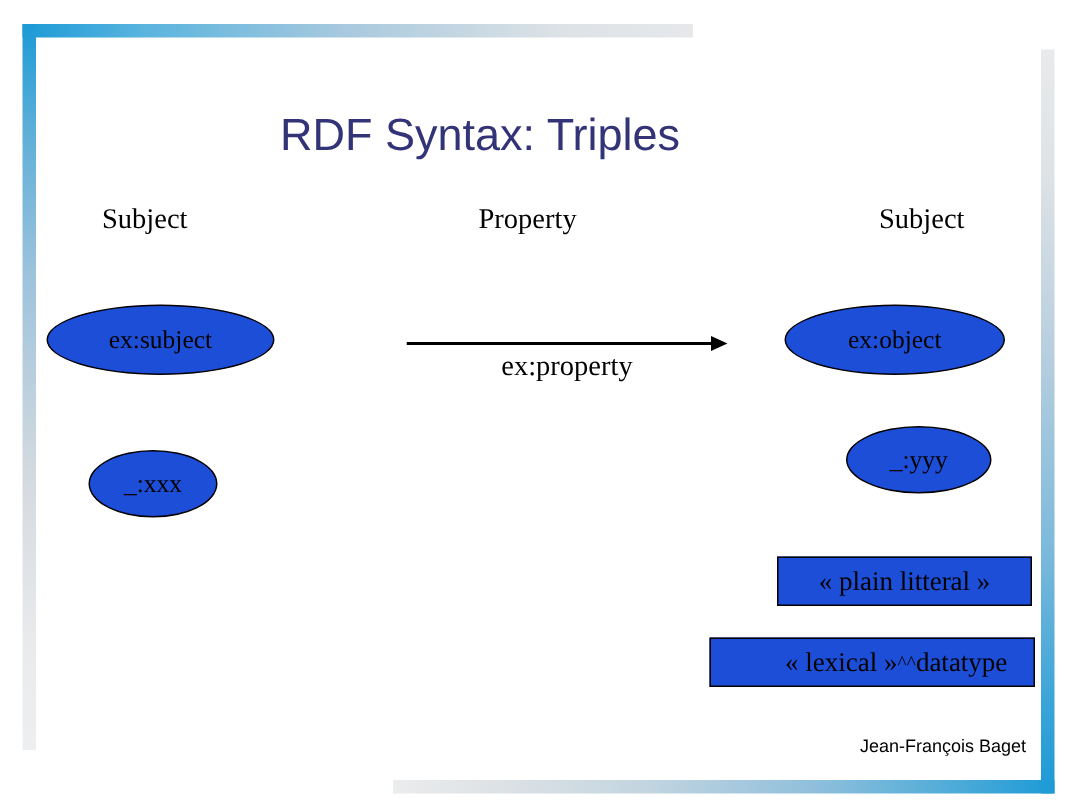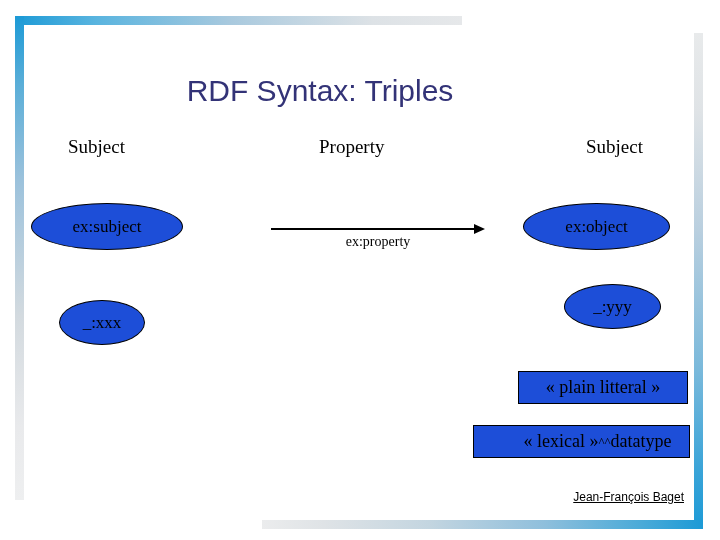--- a/index.html
+++ b/index.html
@@ -131,37 +131,36 @@
     width: 214px;
     height: 14px;
   }
   .arrow-label {
     position: absolute;
     left: 271px;
     top: 234px;
     width: 214px;
     text-align: center;
     font-family: "Liberation Serif", serif;
-    font-size: 14px;
+    font-size: 19px;
     color: #000000;
     white-space: nowrap;
   }
 
   
   .footer {
     position: absolute;
     left: 0;
     top: 490px;
     width: 684px;
     text-align: right;
     font-family: "Liberation Sans", sans-serif;
     font-size: 12px;
     color: #000000;
     white-space: nowrap;
-    text-decoration: underline;
   }
 </style>
 </head>
 <body>
 
 <div id="slide">
 
   <div class="border-top"></div>
   <div class="border-left"></div>
   <div class="border-right"></div>

